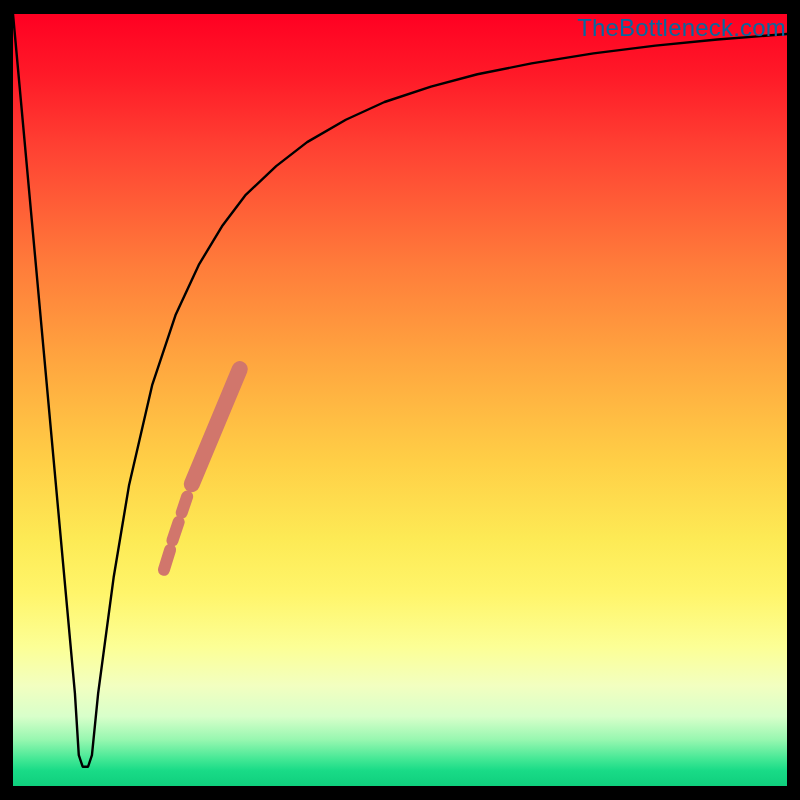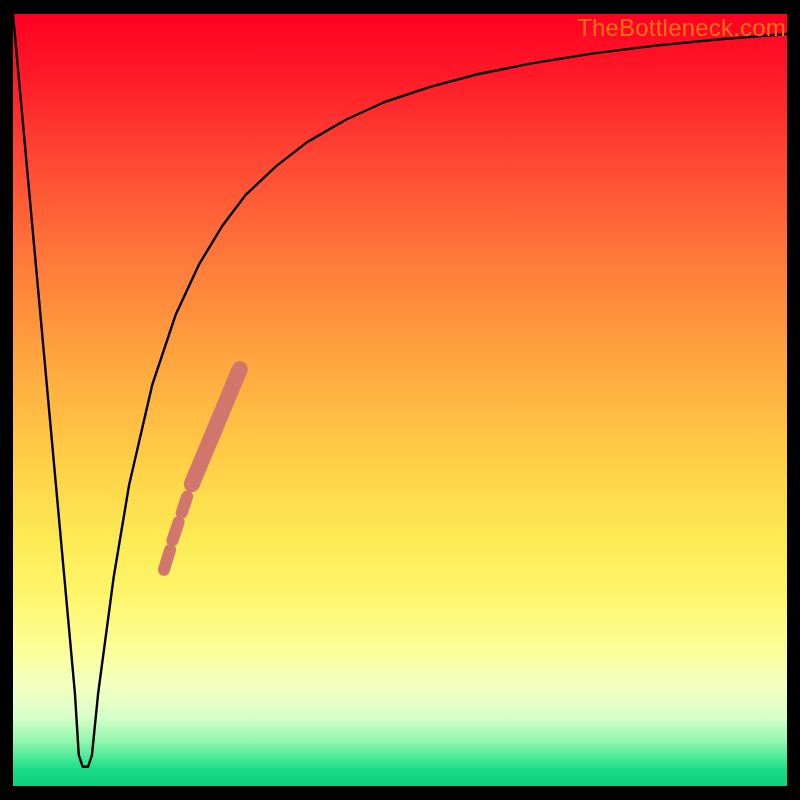--- a/index.html
+++ b/index.html
@@ -46,21 +46,21 @@
       #97f7b0 94%,
       #44e895 96.5%,
       #19db87 98%,
       #0fcf7d 100%
     );
   }
   .watermark {
     position: absolute;
     top: 14px;
     right: 14px;
-    color: #f97316;
+    color: #0369a1;
     font-size: 24px;
     font-weight: 400;
     letter-spacing: 0.2px;
     z-index: 5;
     user-select: none;
   }
   svg.curve {
     position: absolute;
     inset: 0;
     z-index: 3;

